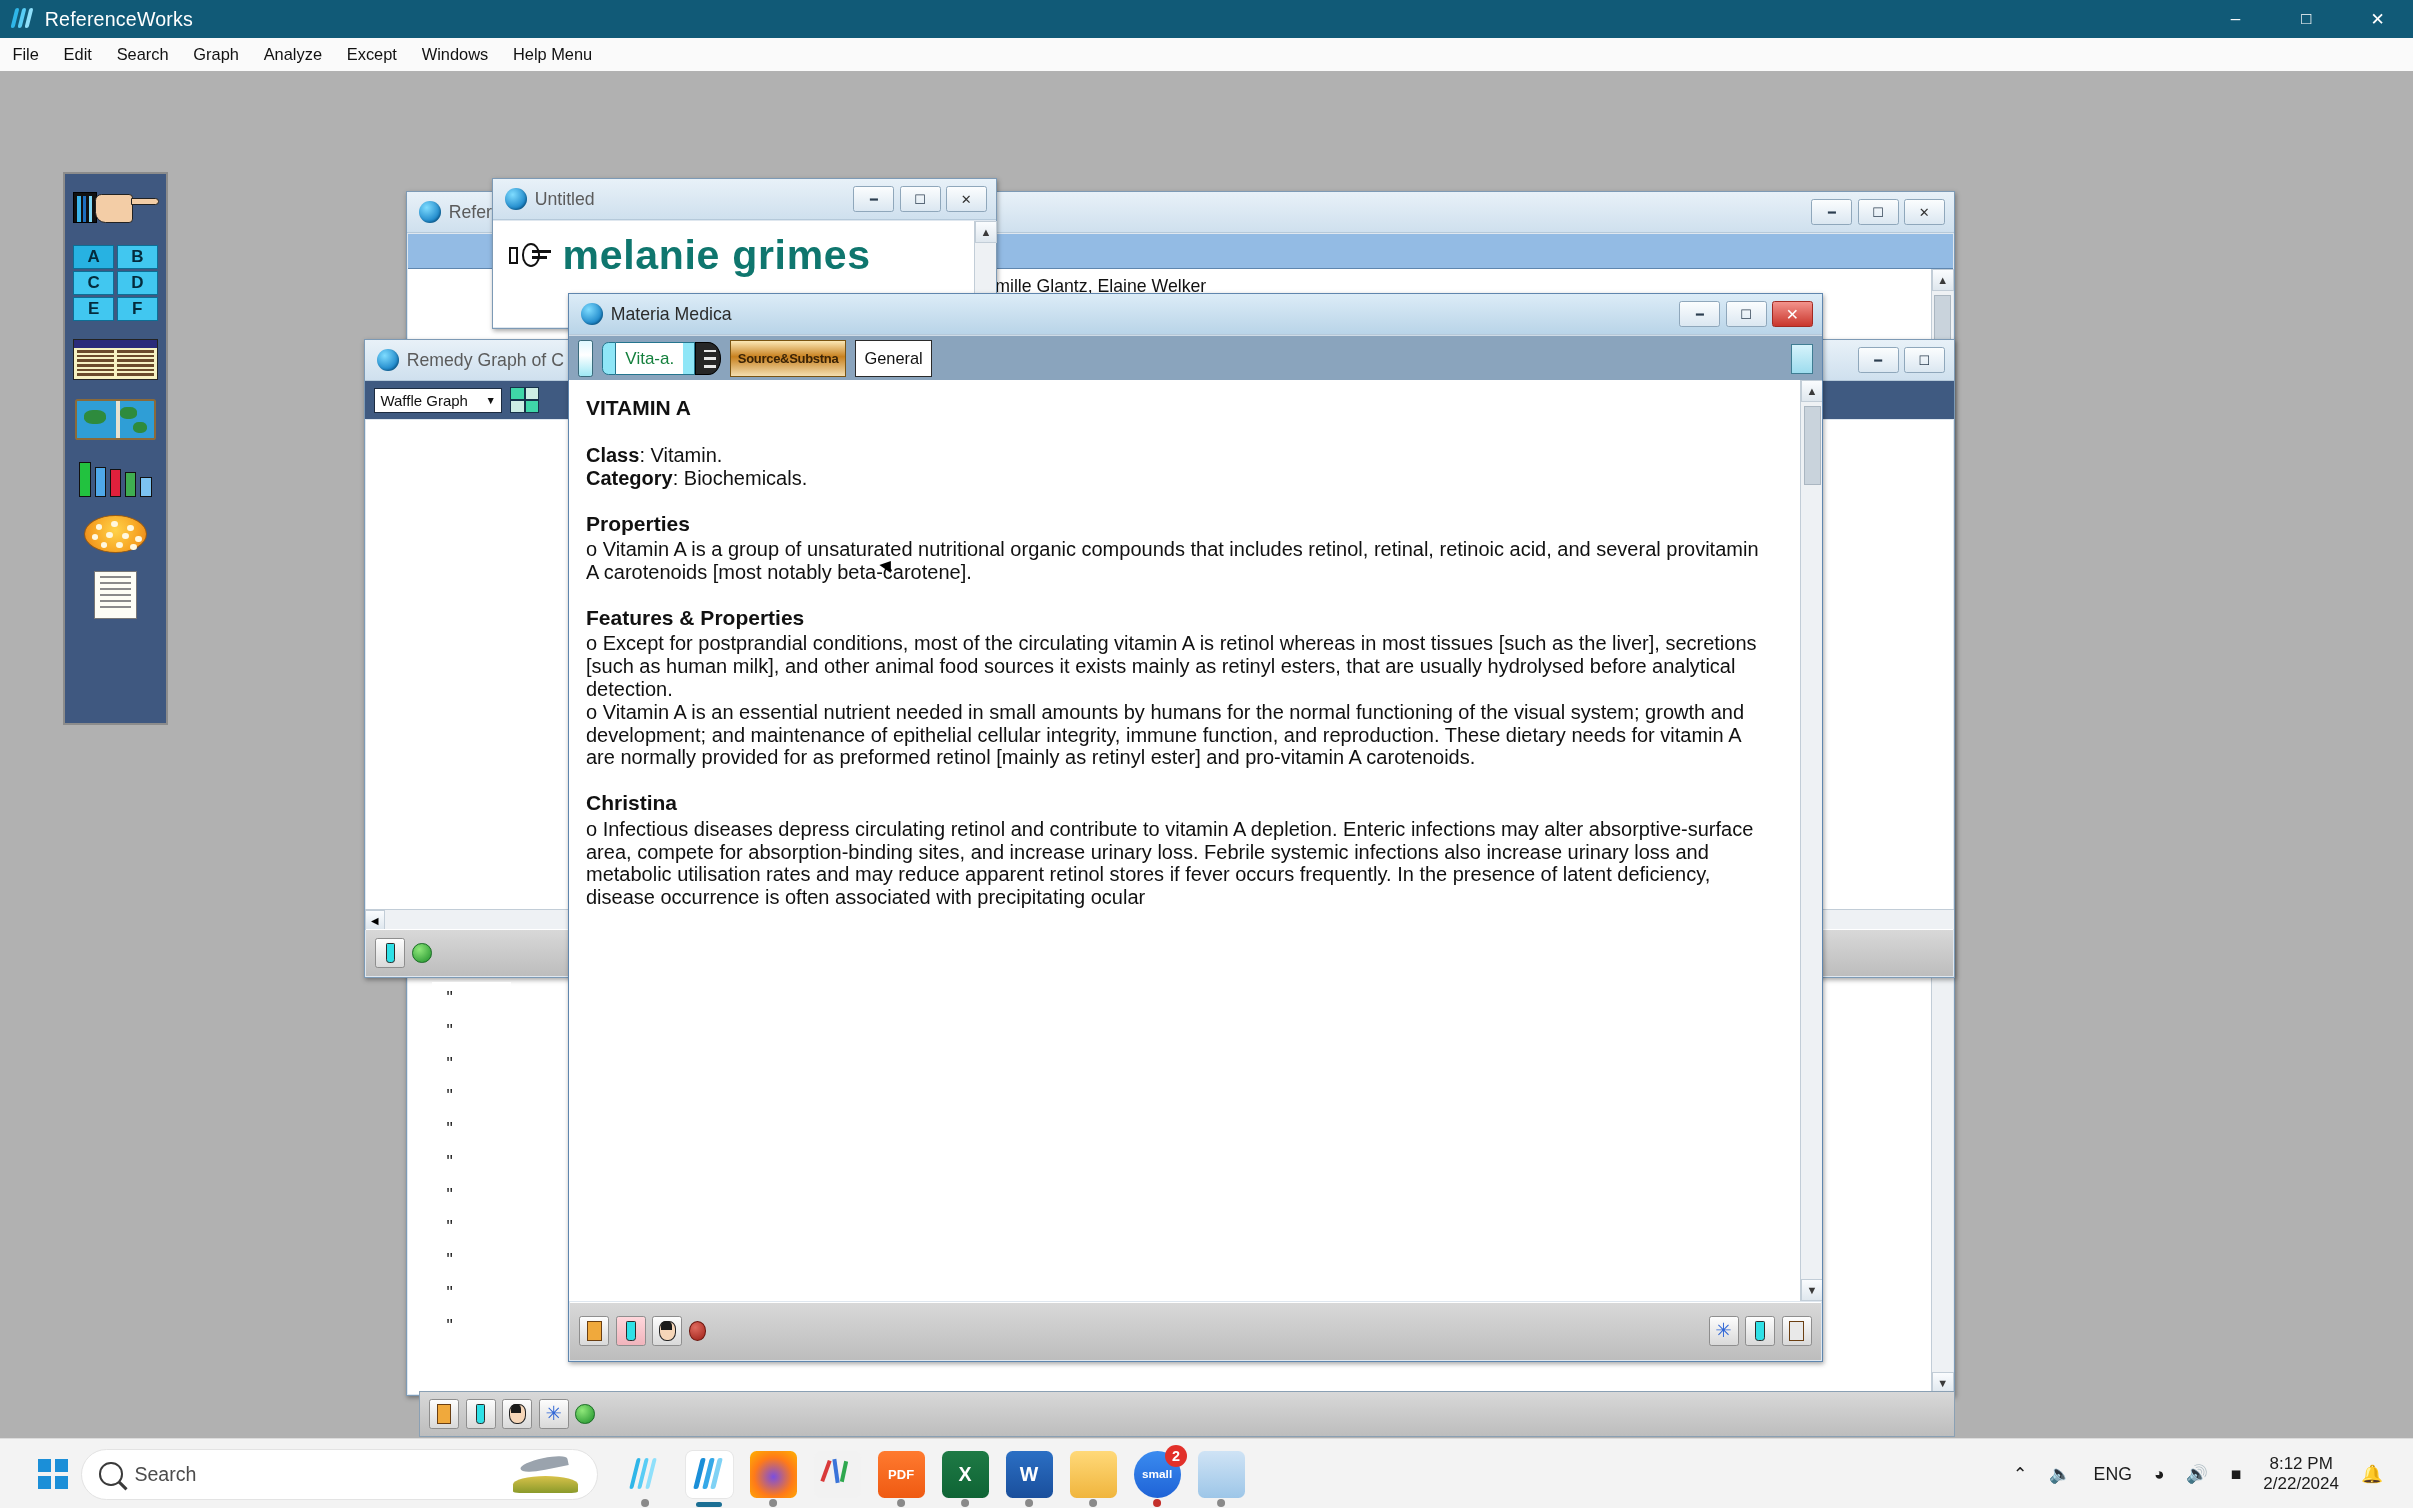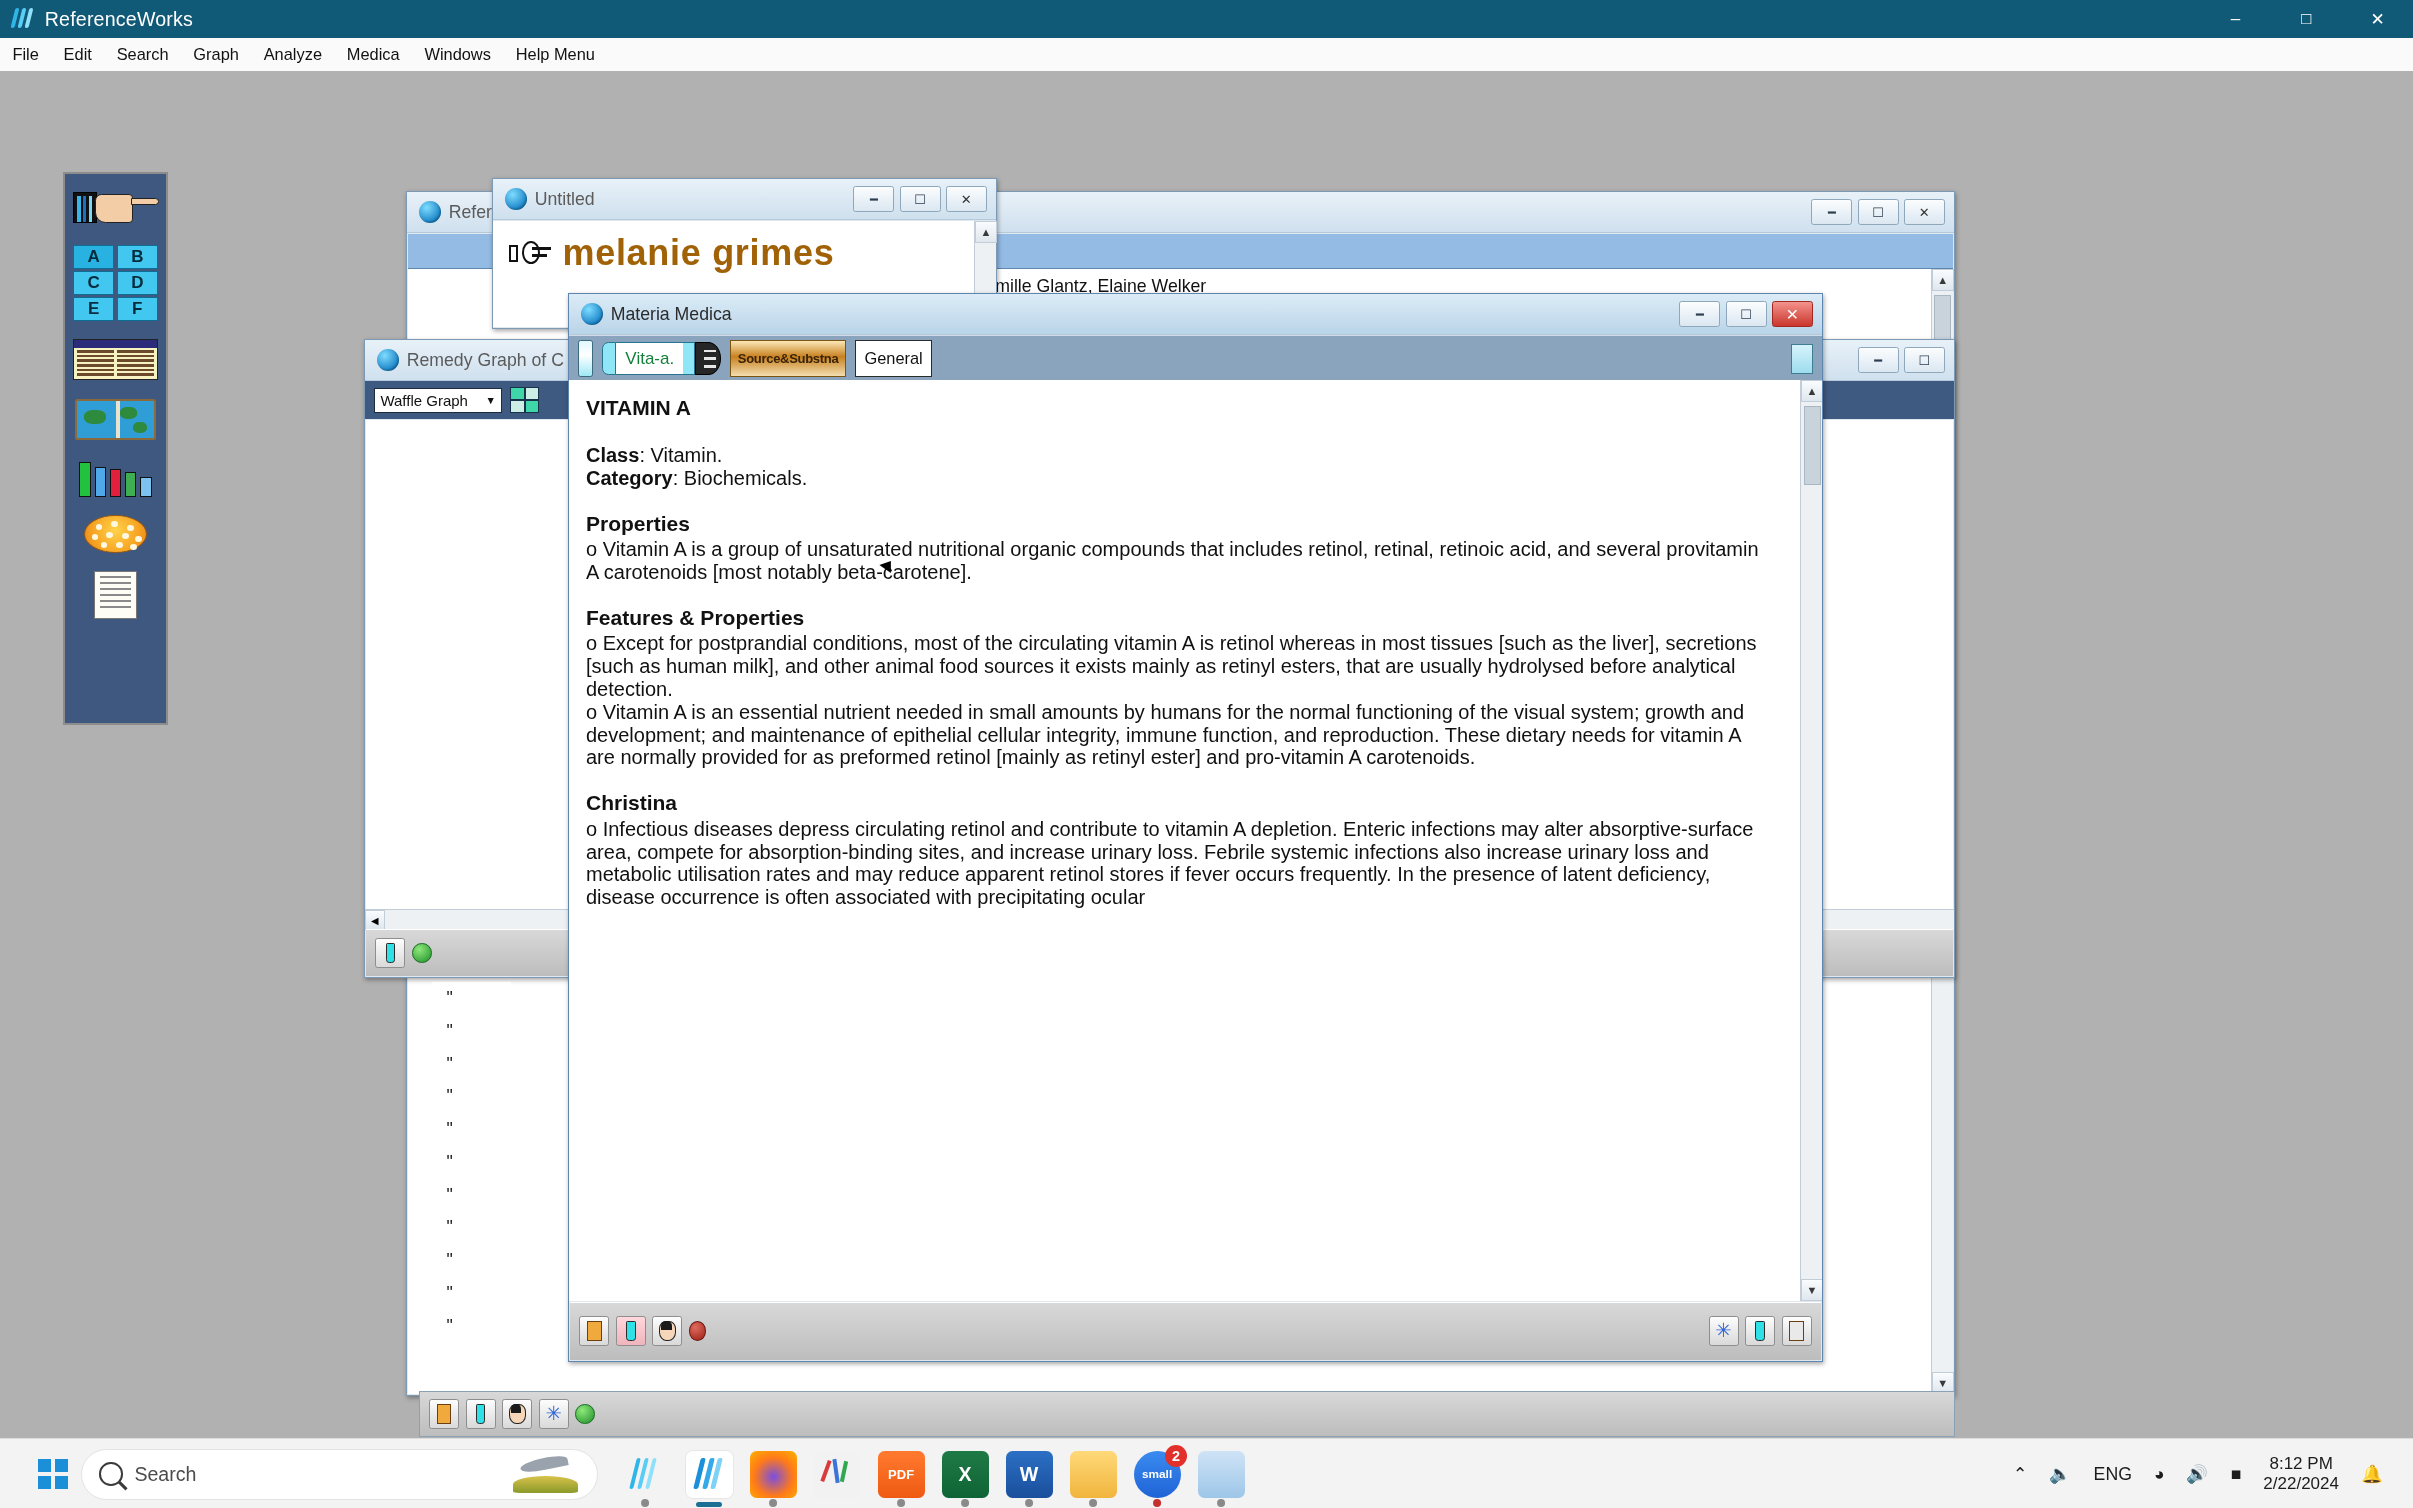--- a/index.html
+++ b/index.html
@@ -166,21 +166,21 @@
   .mm-gap { height:22px; }
 
   
   .unt-body { position:absolute; left:0; right:0; background:#fff; }
   .unt-line { display:flex; align-items:center; padding:10.5px 0 0 15.7px; }
   .unt-hand { width:42px; height:29px; position:relative; margin-right:11.8px; }
   .unt-hand .b { position:absolute; left:0; top:6.5px; width:9.2px; height:17px; border:2px solid #111; }
   .unt-hand .c { position:absolute; left:13px; top:2.6px; width:18.3px; height:23.6px; border:2px solid #111; border-radius:50%; }
   .unt-hand .d { position:absolute; left:23.6px; top:9.2px; width:18.3px; height:3.3px; background:#111; }
   .unt-hand .e { position:absolute; left:23.6px; top:15.7px; width:14.4px; height:3.3px; background:#111; }
-  .unt-name { font-size:36px; font-weight:bold; color:#a16207; letter-spacing:0.7px; }
+  .unt-name { font-size:41px; font-weight:bold; color:#0f766e; letter-spacing:0.7px; }
 
   
   .bg-hdr { height:35px; background:#93bbe4; display:flex; align-items:center; padding-left:10.5px;
             font-size:19.6px; font-weight:bold; color:#111; border-bottom:0.7px solid #5f86ae; }
   .bg-body { background:#fff; font-size:17.7px; color:#111; padding:6.5px 0 0 13px; }
   .bg-quotes { font-size:17.7px; color:#222; line-height:1.85; padding-left:14.4px; }
 
   
   .wg-toolbar { height:38px; background:#3f5a81; display:flex; align-items:center; gap:7.9px; padding:0 9.2px; }
   .wg-select { width:128px; height:25px; background:#fff; border:1.3px solid #1c2b40;
@@ -247,21 +247,21 @@
       <div class="winbtn close">✕</div>
     </div>
   </div>
 
   <div class="menubar">
     <div>File</div>
     <div>Edit</div>
     <div>Search</div>
     <div>Graph</div>
     <div>Analyze</div>
-    <div>Medica</div>
+    <div>Except</div>
     <div>Windows</div>
     <div>Help Menu</div>
   </div>
 
   <div class="desktop"></div>
 
   <div class="palette">
     <div class="pal-item">
       <div class="ic-hand">
         <div class="cuff">

